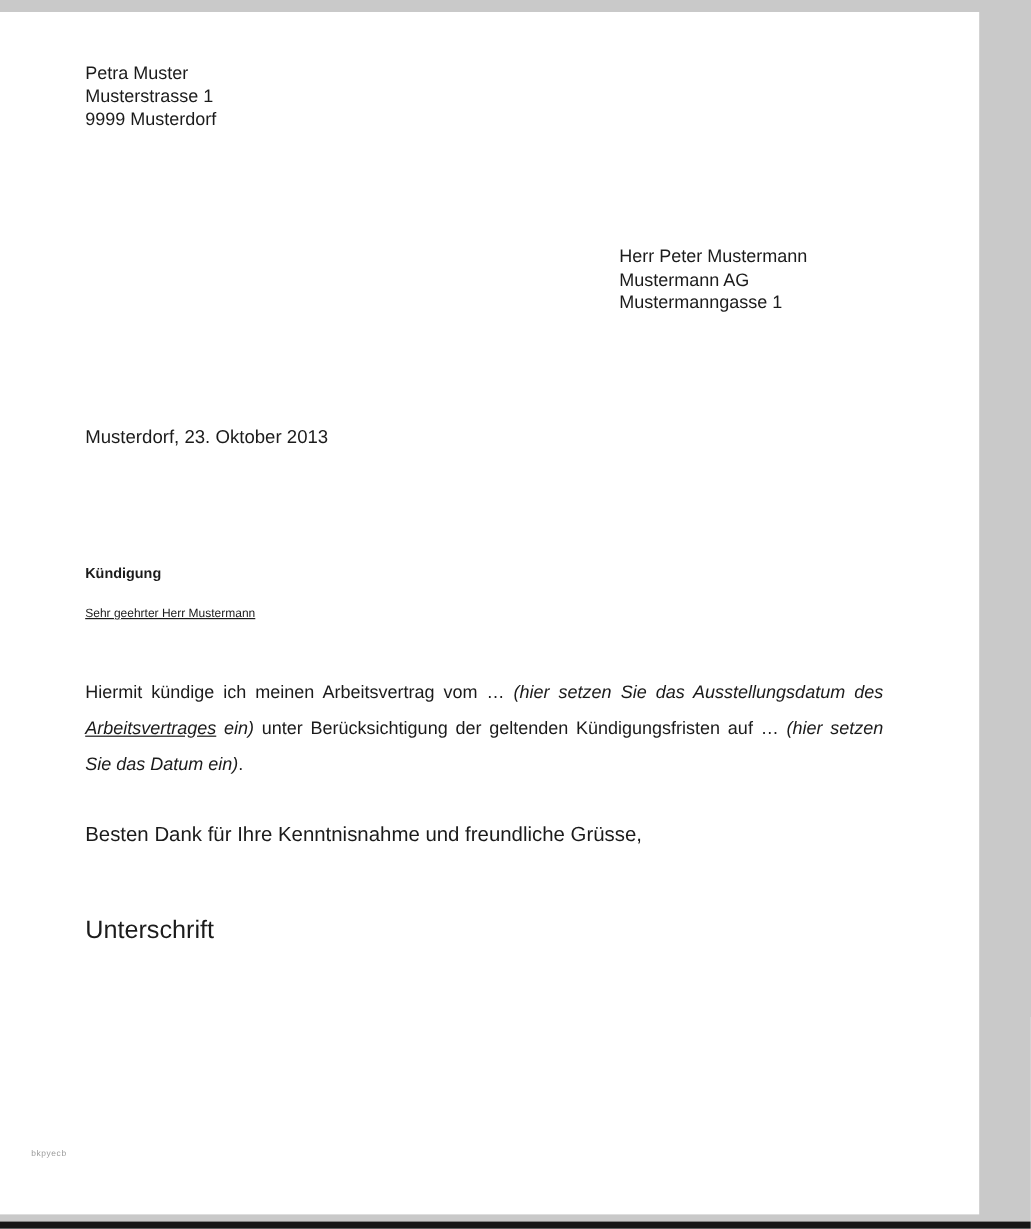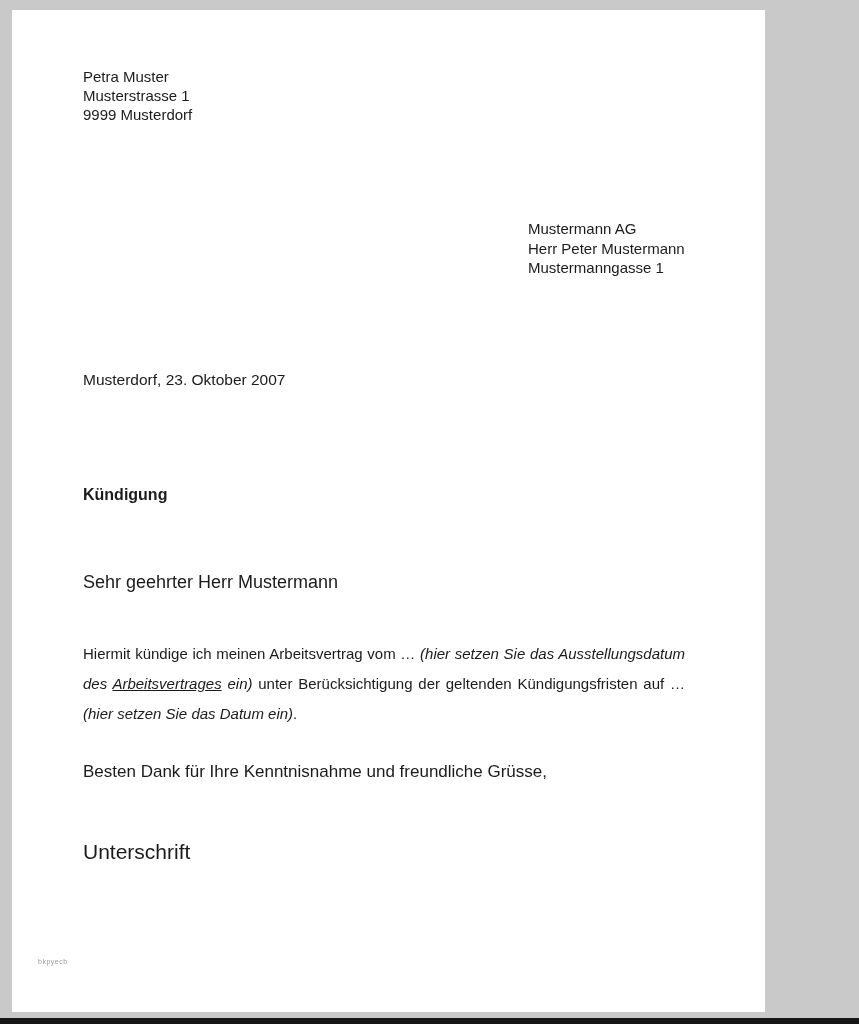--- a/index.html
+++ b/index.html
@@ -10,52 +10,53 @@
     width: 859px;
     height: 1024px;
     position: relative;
     background: #c9c9c9;
     font-family: "Liberation Sans", sans-serif;
     color: #1b1b1b;
     overflow: hidden;
   }
   .paper {
     position: absolute;
-    left: 12px;
+    left: 0;
     top: 10px;
-    width: 753px;
+    width: 816px;
     height: 1002px;
     background: #ffffff;
     box-sizing: border-box;
-    padding: 15px 80px 0 71px;
+    padding: 0 80px 0 71px;
   }
   .addr-block {
     font-size: 15px;
     line-height: 19px;
   }
   .sender {
     margin-top: 42px;
   }
   .recipient {
     margin-top: 95px;
     margin-left: 445px;
     line-height: 19.5px;
   }
   .date-line {
     margin-top: 93px;
     font-size: 15.5px;
   }
   .subject-line {
     margin-top: 97px;
-    font-size: 16px;
+    font-size: 12px;
     font-weight: bold;
   }
   .salutation {
-    margin-top: 68px;
-    font-size: 18px;
+    margin-top: 21px;
+    font-size: 10px;
+    text-decoration: underline;
   }
   .body-paragraph {
     margin: 46px 0 0 0;
     font-size: 15px;
     line-height: 30px;
     text-align: justify;
   }
   .closing-line {
     margin-top: 33px;
     font-size: 17px;
@@ -88,26 +89,26 @@
 
 <div class="paper">
 
   <div class="addr-block sender">
     <div>Petra Muster</div>
     <div>Musterstrasse 1</div>
     <div>9999 Musterdorf</div>
   </div>
 
   <div class="addr-block recipient">
+    <div>Herr Peter Mustermann</div>
     <div>Mustermann AG</div>
-    <div>Herr Peter Mustermann</div>
     <div>Mustermanngasse 1</div>
   </div>
 
-  <div class="date-line">Musterdorf, 23. Oktober 2007</div>
+  <div class="date-line">Musterdorf, 23. Oktober 2013</div>
 
   <div class="subject-line">Kündigung</div>
 
   <div class="salutation">Sehr geehrter Herr Mustermann</div>
 
   <p class="body-paragraph"><span>Hiermit kündige ich meinen Arbeitsvertrag vom … </span><span class="italic">(hier setzen Sie das Ausstellungsdatum des </span><span class="italic underline">Arbeitsvertrages</span><span class="italic"> ein)</span><span> unter Berücksichtigung der geltenden Kündigungsfristen auf … </span><span class="italic">(hier setzen Sie das Datum ein)</span><span>.</span></p>
 
   <div class="closing-line">Besten Dank für Ihre Kenntnisnahme und freundliche Grüsse,</div>
 
   <div class="signature-label">Unterschrift</div>

